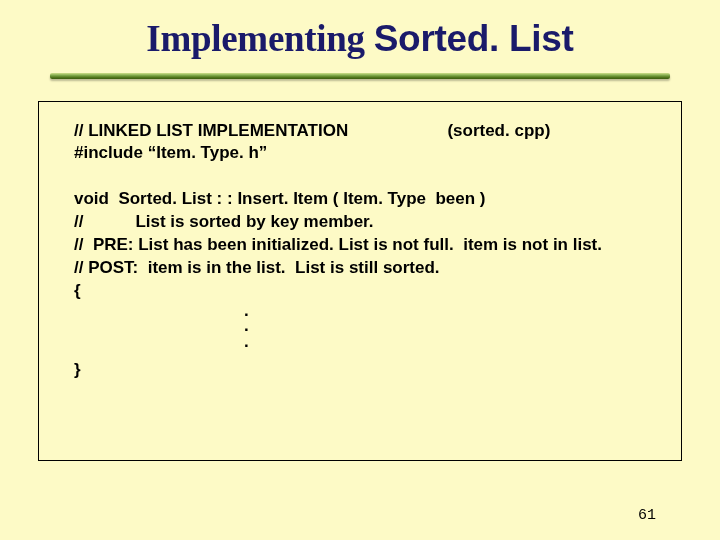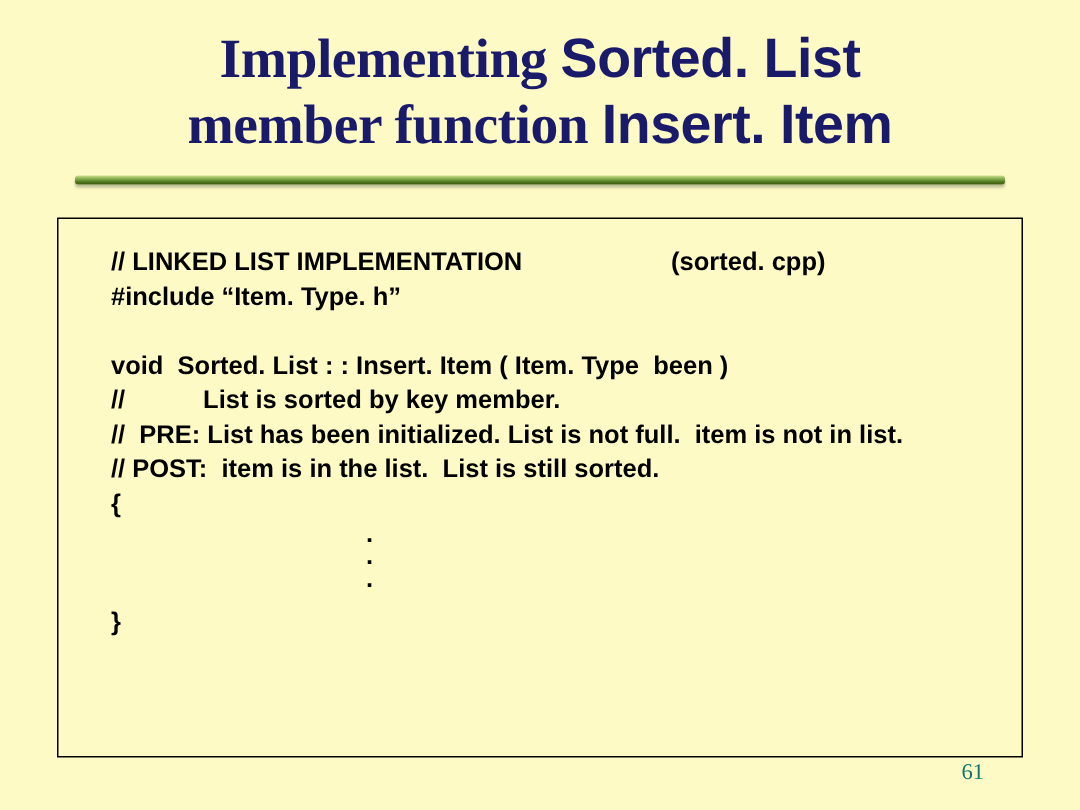--- a/index.html
+++ b/index.html
@@ -50,34 +50,31 @@
     color: #000;
     white-space: pre;
   }
   .code-box .bold { font-weight: bold; }
   .code-box .blk  { display: block; }
   .code-box .dots { padding-left: 170px; line-height: 0.9; }
   .page-num {
     position: absolute;
     right: 64px;
     bottom: 16px;
-    font-family: Liberation Serif, serif;
+    font-family: Liberation Mono, monospace;
     font-size: 15px;
-    color: #0f766e;
+    color: #000000;
   }
 </style>
 </head>
 <body>
 
 <div class="title-block">
   <div class="title-line">
     <span class="serif">Implementing </span><span class="sans">Sorted. List</span>
-  </div>
-  <div class="title-line">
-    <span class="serif">member function </span><span class="sans">Insert. Item</span>
   </div>
 </div>
 
 <div class="rule"></div>
 
 <div class="code-box">
   <p class="bold blk"><span>// LINKED LIST IMPLEMENTATION</span>                     <span>(sorted. cpp)</span></p>
   <p class="bold blk">#include “Item. Type. h”</p>
   <p class="blk">&nbsp;</p>
   <p class="bold blk">void  Sorted. List : : Insert. Item ( Item. Type  been )</p>

